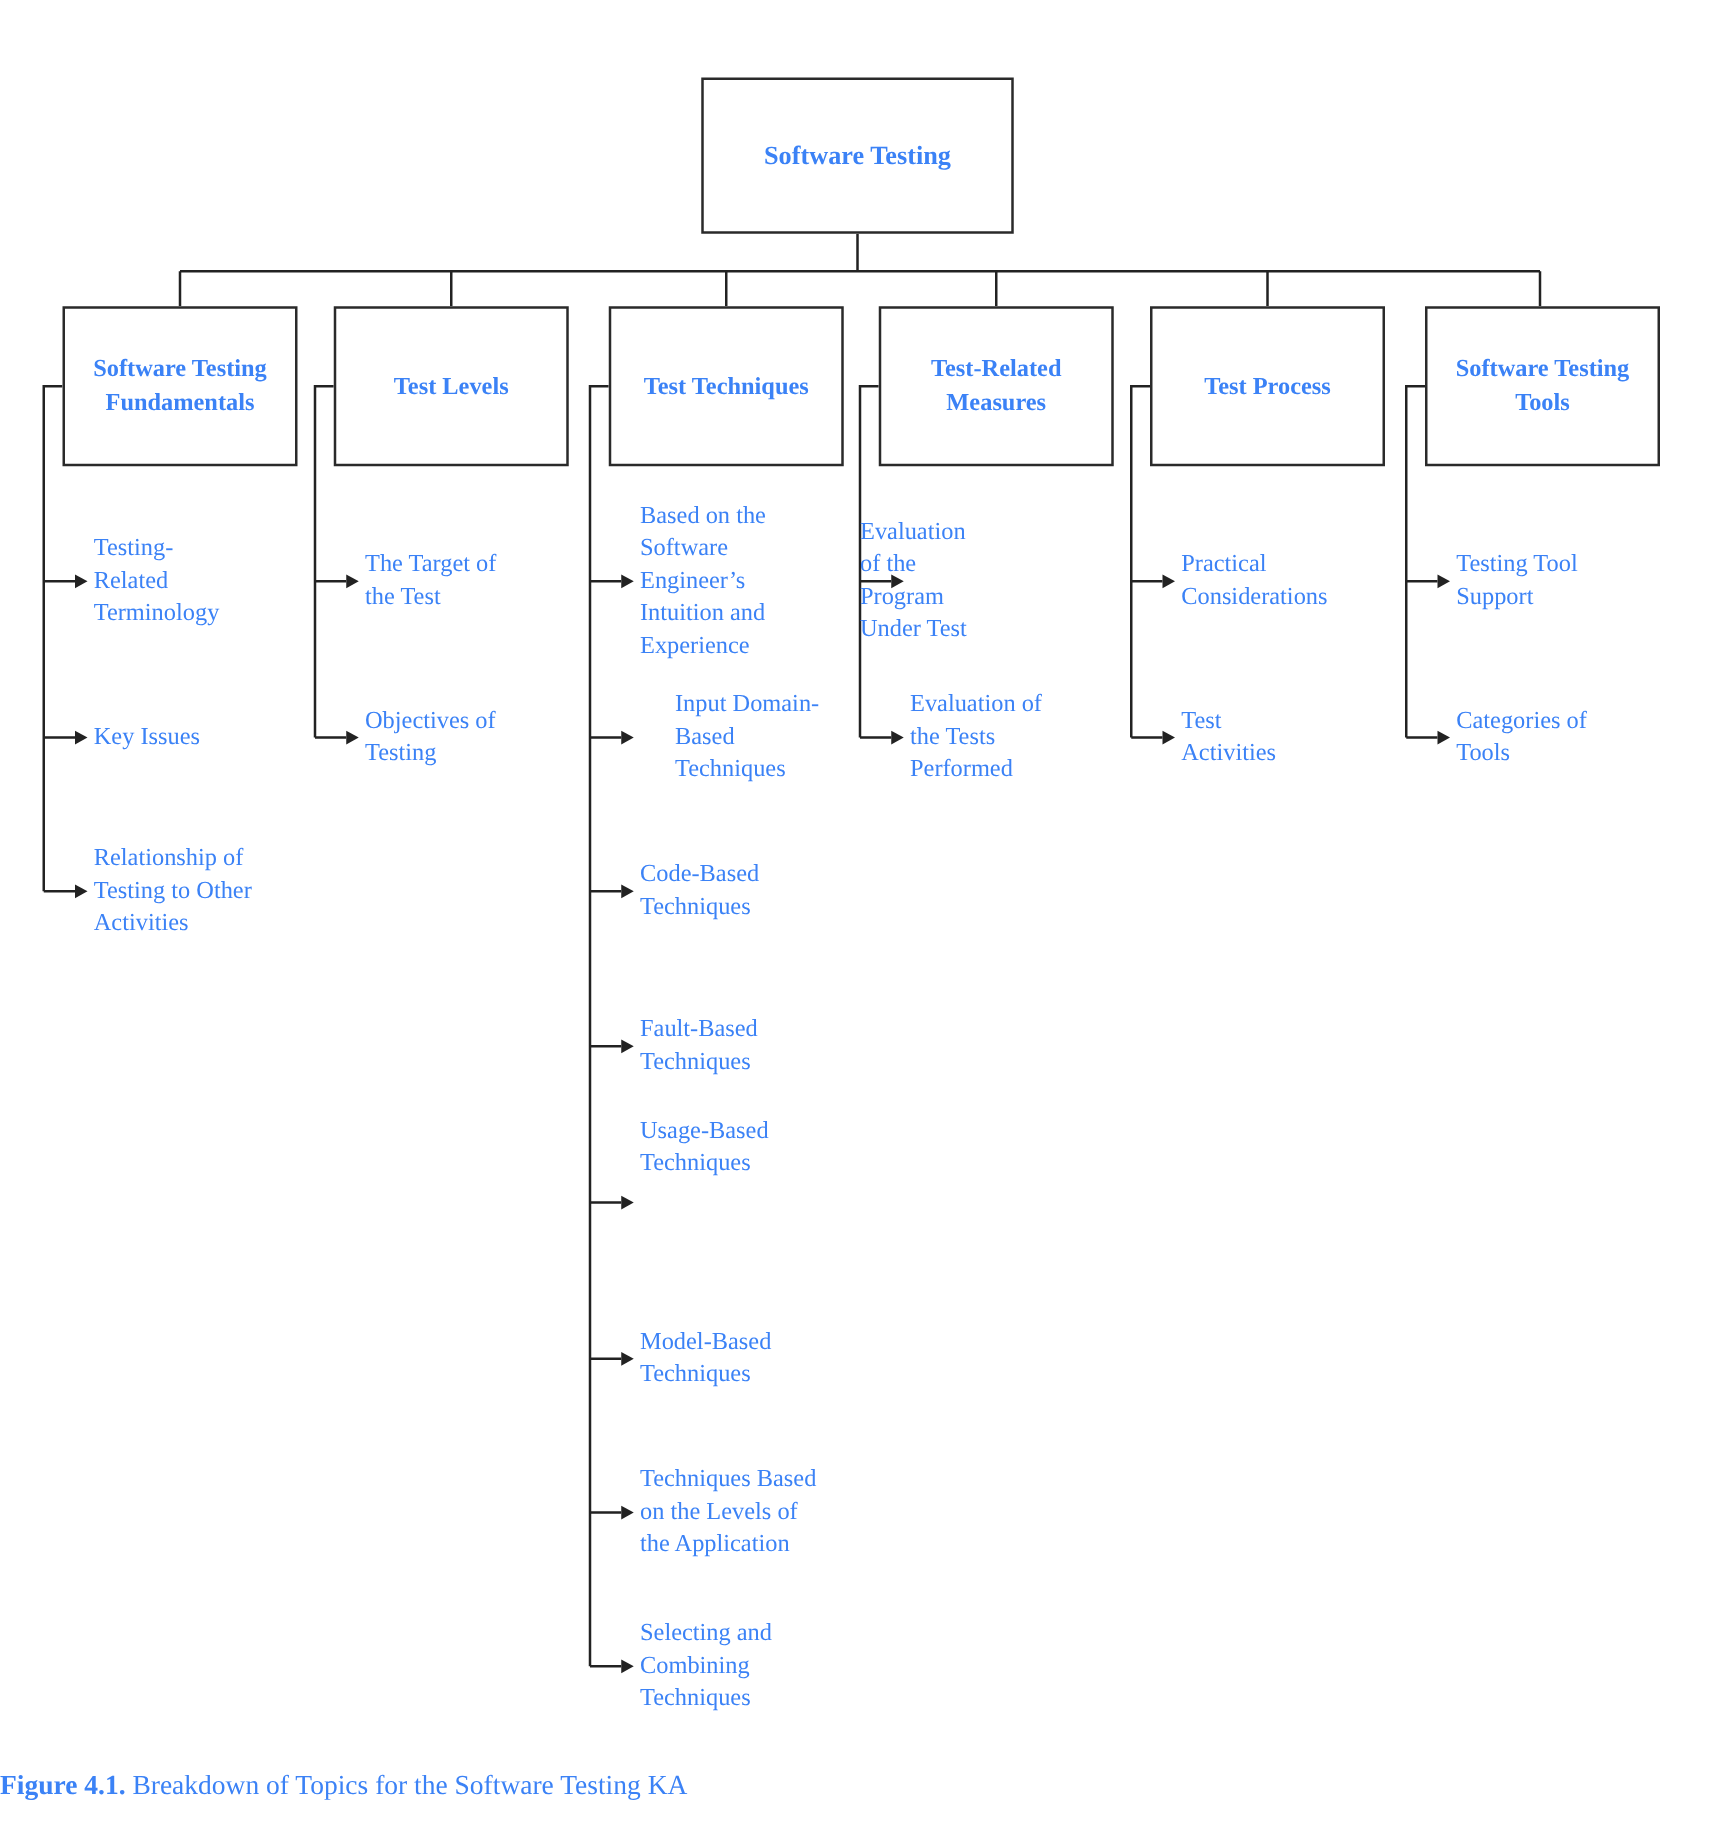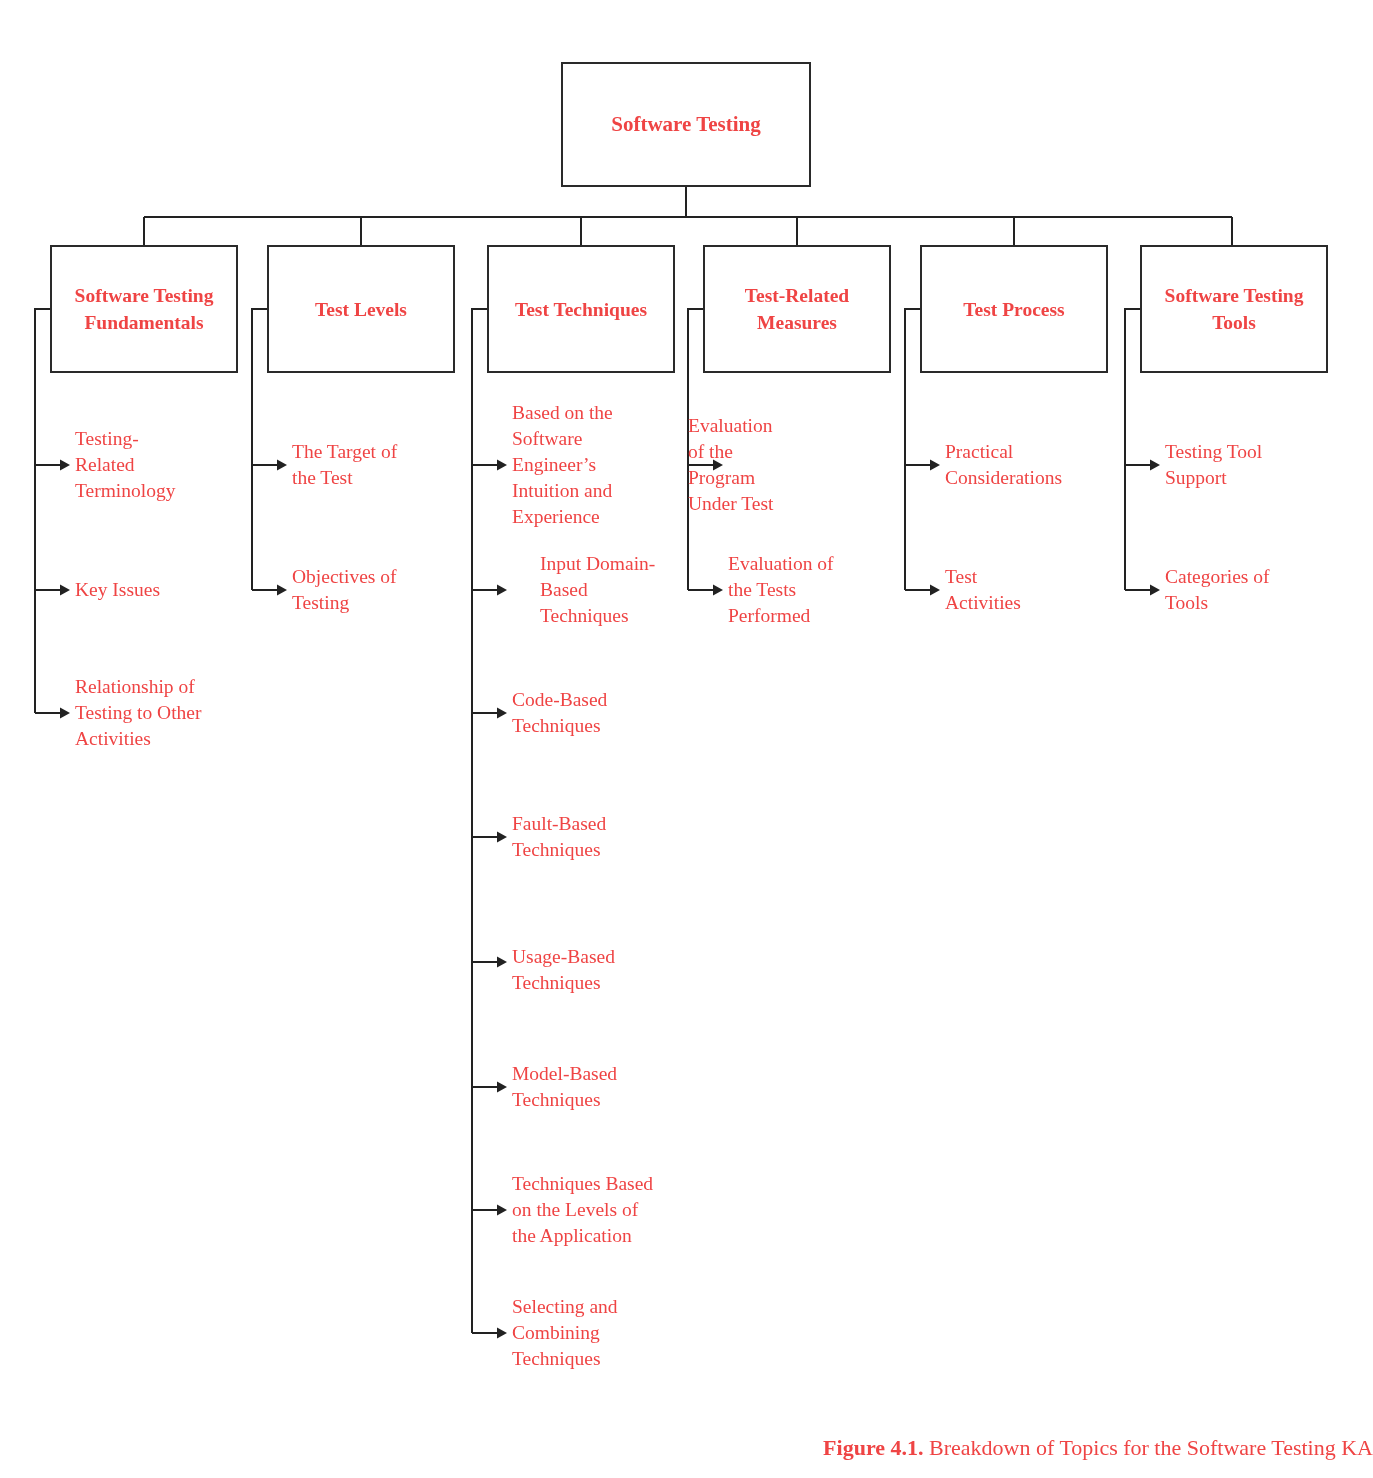--- a/index.html
+++ b/index.html
@@ -6,21 +6,21 @@
     margin: 0;
     padding: 0;
     background: #ffffff;
   }
   #stage {
     position: relative;
     width: 1373px;
     height: 1478px;
     background: #ffffff;
     font-family: "Liberation Serif", "DejaVu Serif", serif;
-    color: #ef4444;
+    color: #3b82f6;
     overflow: hidden;
   }
   #connectors {
     position: absolute;
     left: 0;
     top: 0;
     width: 1373px;
     height: 1478px;
   }
   .box {
@@ -58,23 +58,22 @@
     font-size: 19.5px;
     line-height: 26px;
     white-space: pre-line;
     text-align: left;
   }
   .caption {
     position: absolute;
     left: 0;
     top: 1415px;
     width: 100%;
-    text-align: right;
+    text-align: left;
     font-size: 22px;
-    margin-top: 20px;
   }
   .caption .cap-bold { font-weight: bold; }
 </style>
 </head>
 <body>
 
 <div id="stage">
 
   <svg id="connectors" viewBox="0 0 1373 1478" xmlns="http://www.w3.org/2000/svg">
       <path d="M686 187 V217 M144 217 H1232 M144 217 V245 M361 217 V245 M581 217 V245 M797 217 V245 M1014 217 V245 M1232 217 V245 M50 309 H35 V713 M35 465 H60 M35 590 H60 M35 713 H60 M267 309 H252 V590 M252 465 H277 M252 590 H277 M487 309 H472 V1333 M472 465 H497 M472 590 H497 M472 713 H497 M472 837 H497 M472 962 H497 M472 1087 H497 M472 1210 H497 M472 1333 H497 M703 309 H688 V590 M688 465 H713 M688 590 H713 M920 309 H905 V590 M905 465 H930 M905 590 H930 M1140 309 H1125 V590 M1125 465 H1150 M1125 590 H1150" fill="none" stroke="#222222" stroke-width="2"></path>
@@ -143,21 +142,21 @@
 Engineer’s
 Intuition and
 Experience</div>
   <div class="leaf" style="left:540px;top:590px">Input Domain-
 Based
 Techniques</div>
   <div class="leaf" style="left:512px;top:713px">Code-Based
 Techniques</div>
   <div class="leaf" style="left:512px;top:837px">Fault-Based
 Techniques</div>
-  <div class="leaf" style="left:512px;top:970px">Usage-Based
+  <div class="leaf" style="left:512px;top:918px">Usage-Based
 Techniques</div>
   <div class="leaf" style="left:512px;top:1087px">Model-Based
 Techniques</div>
   <div class="leaf" style="left:512px;top:1210px">Techniques Based
 on the Levels of
 the Application</div>
   <div class="leaf" style="left:512px;top:1333px">Selecting and
 Combining
 Techniques</div>
 

